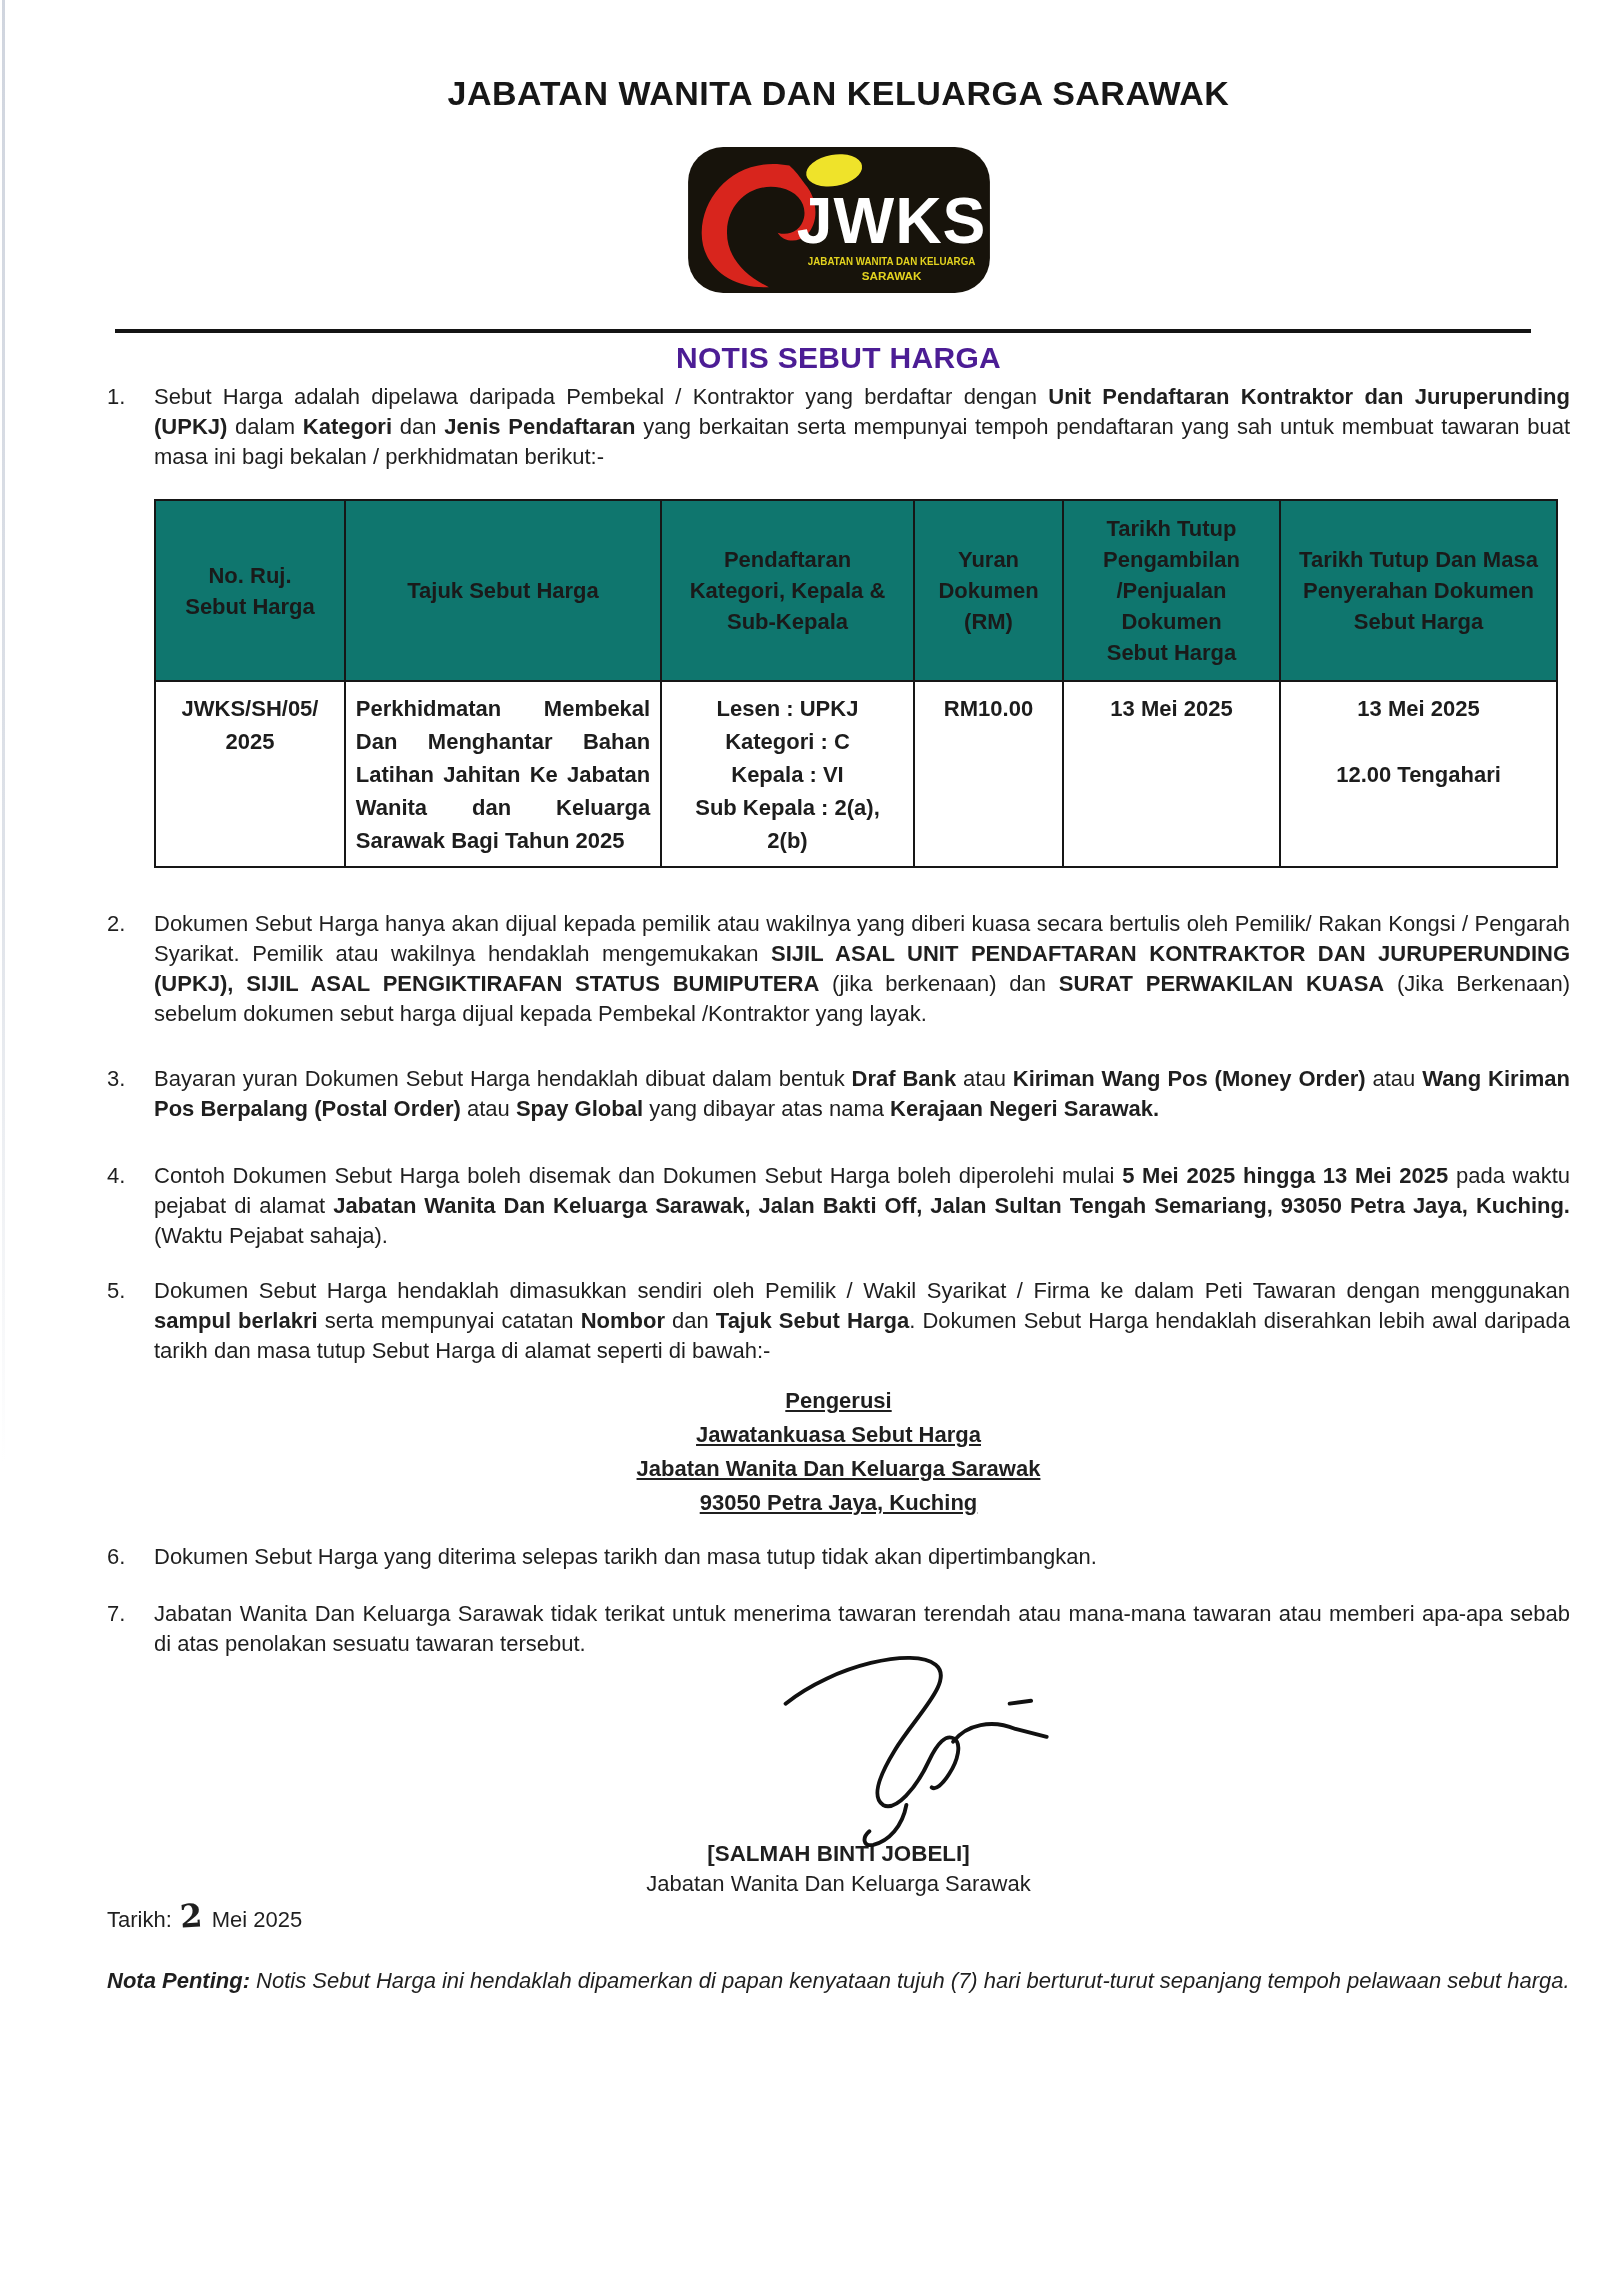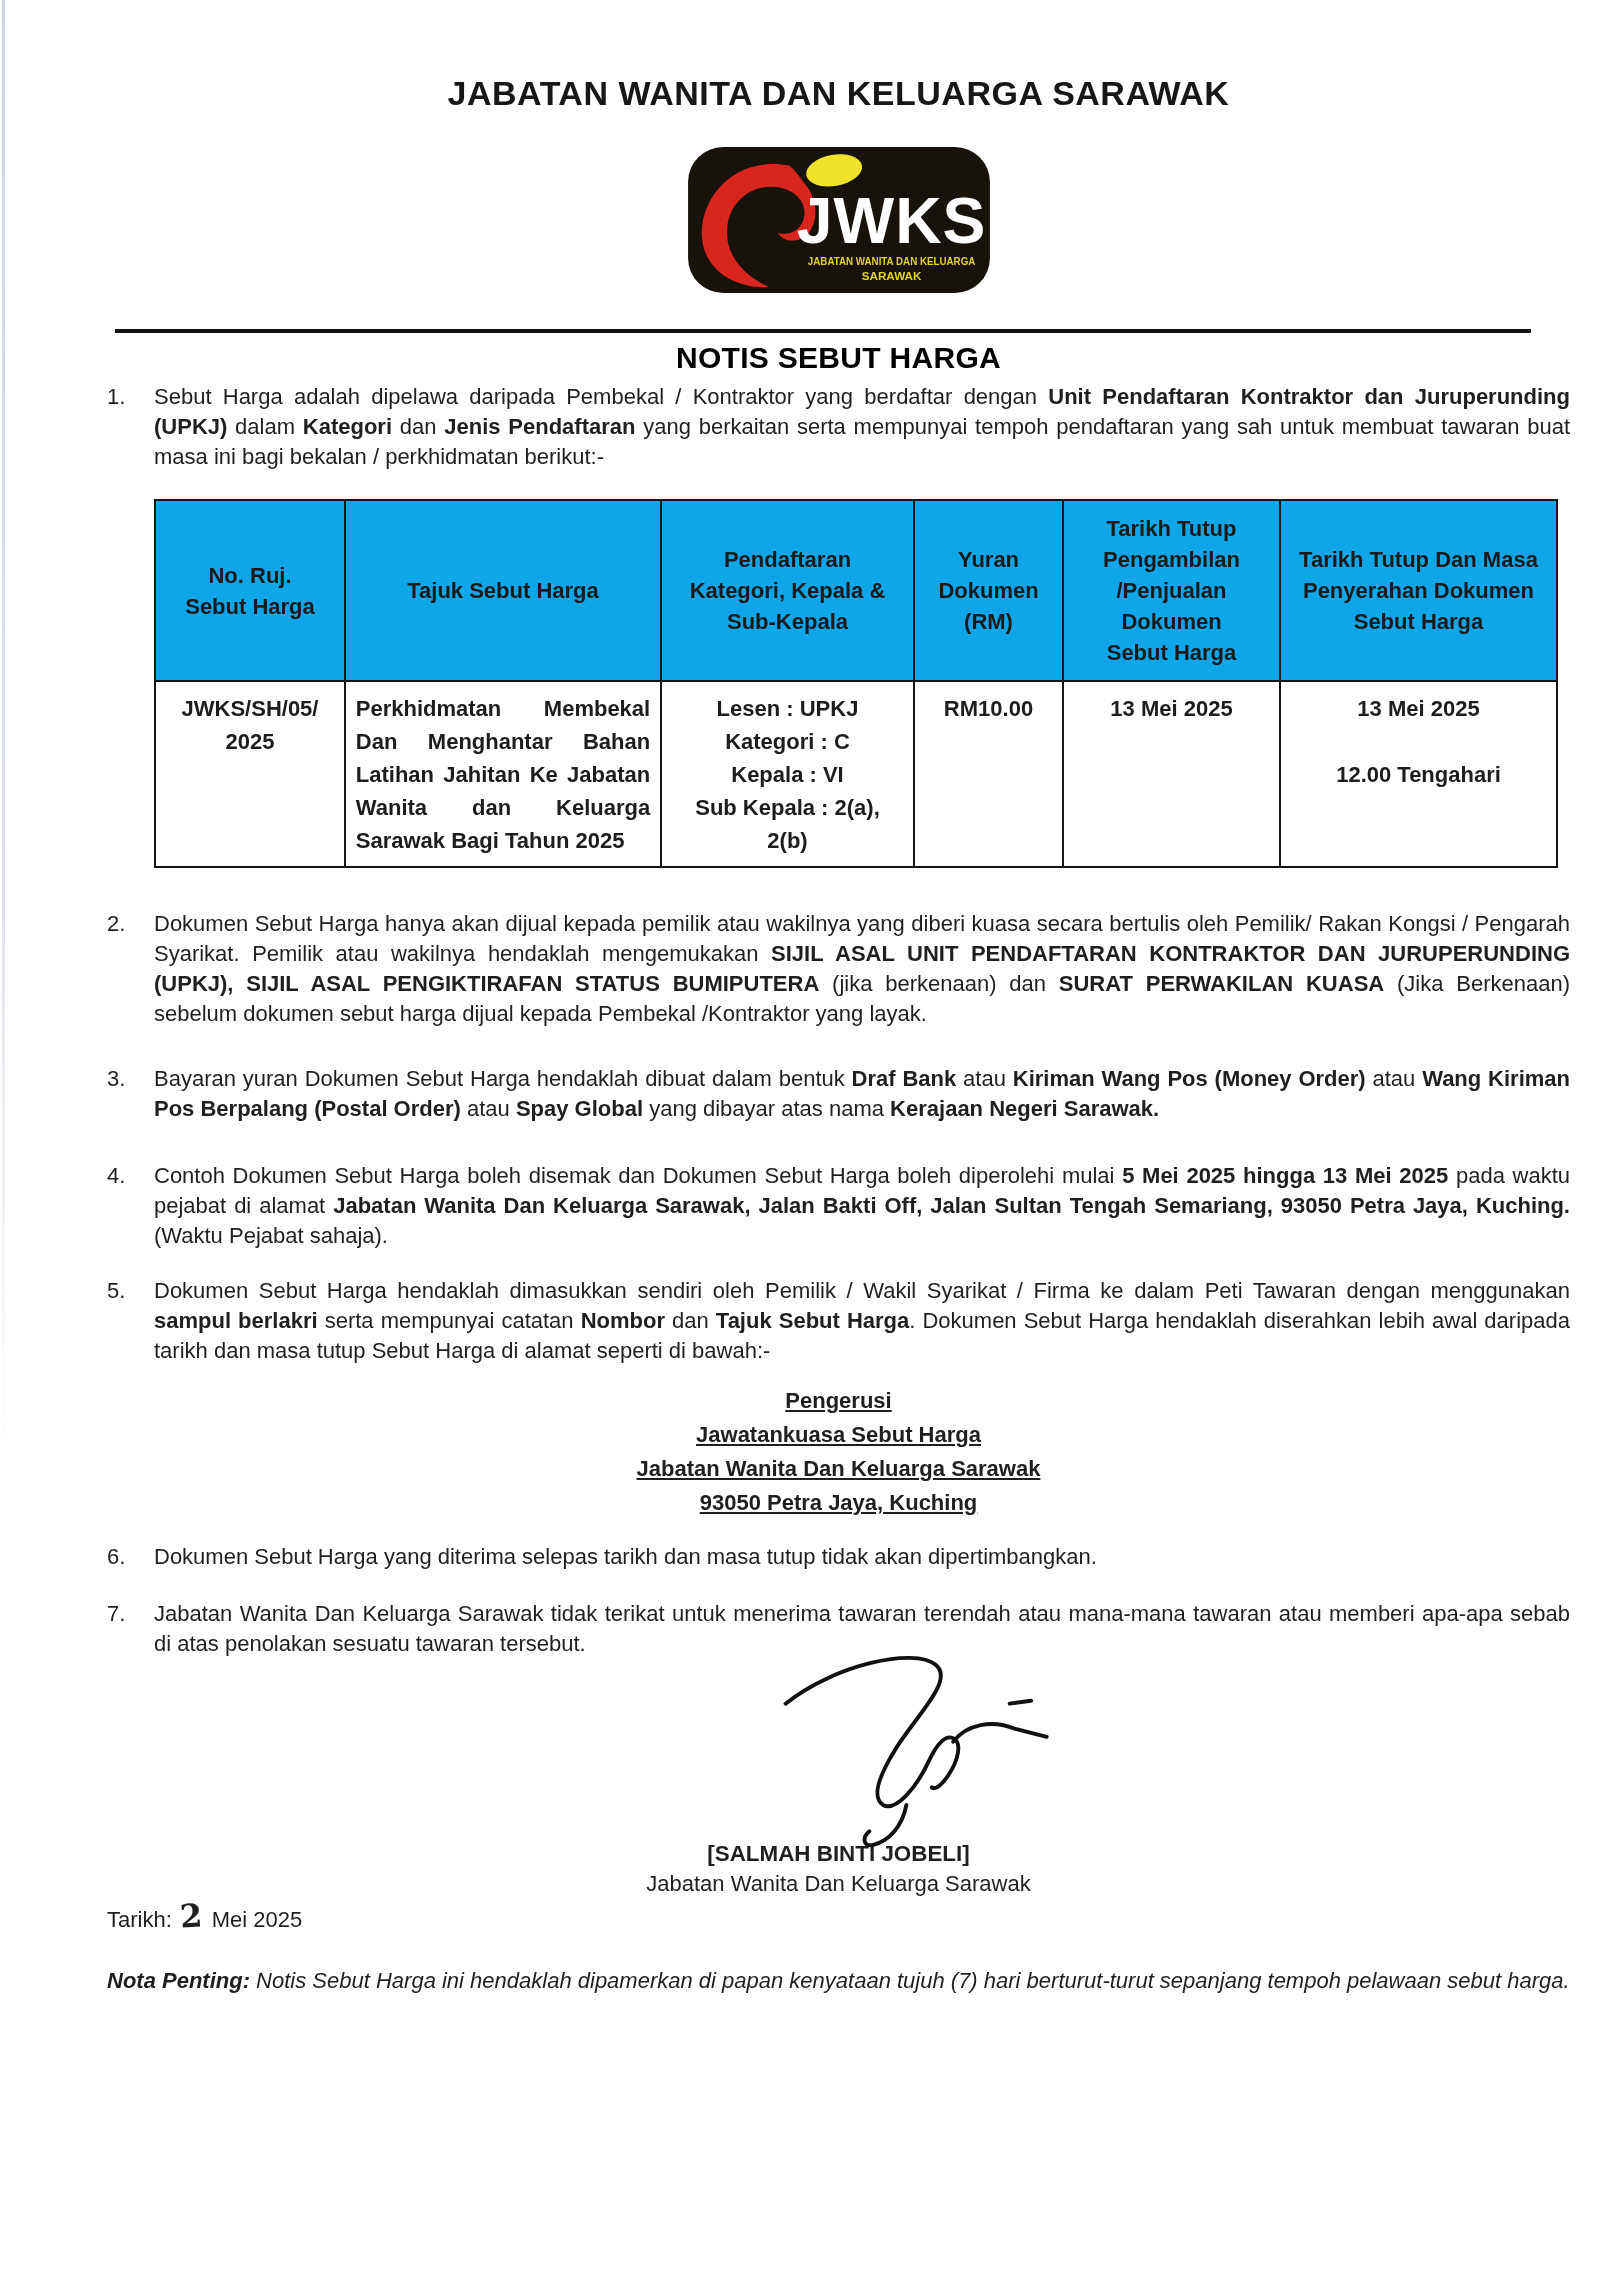--- a/index.html
+++ b/index.html
@@ -30,21 +30,21 @@
   .logo-wrap { margin-top:33px; display:flex; justify-content:center; }
   .logo { width:304px; height:148px; display:block; }
 
   .rule {
     margin-top:35px; margin-left:7.8px;
     width:1416px; height:3.9px; background:#141414;
   }
 
   .notice-title {
     margin-top:7.8px; text-align:center;
-    font-size:30px; font-weight:bold; color:#000000;
+    font-size:30px; font-weight:bold; color:#4c1d95;
     letter-spacing:0.3px;
   }
 
   .item { display:flex; font-size:22px; line-height:30px; }
   .item-num { width:47px; flex-shrink:0; }
   .item-body { flex:1; text-align:justify; }
   .item-body .b, .b { font-weight:bold; }
 
   .m-i1 { margin-top:7.8px; }
   .m-tb { margin-top:27px; }
@@ -60,21 +60,21 @@
     margin-left:47px;
     width:1401px;
     table-layout:fixed;
     border:2.9px solid #161616;
   }
   table.sh th, table.sh td {
     border:2px solid #161616;
     font-size:22px;
   }
   table.sh th {
-    background:#0ea5e9;
+    background:#0f766e;
     font-weight:bold;
     text-align:center; vertical-align:middle;
     padding:11.7px 5.9px;
     line-height:31px;
     white-space:pre-line;
     height:173px;
     color:#1a1a1a;
   }
   table.sh td {
     vertical-align:top;

